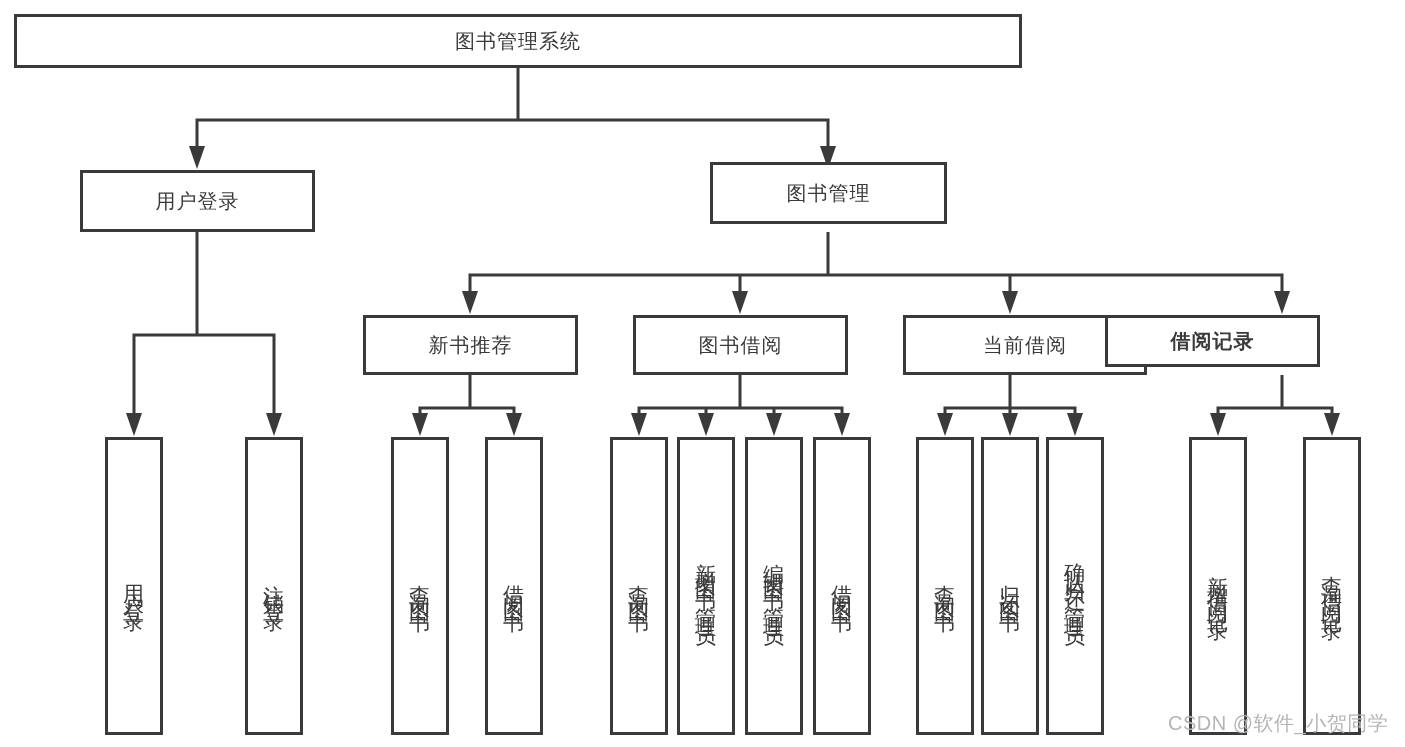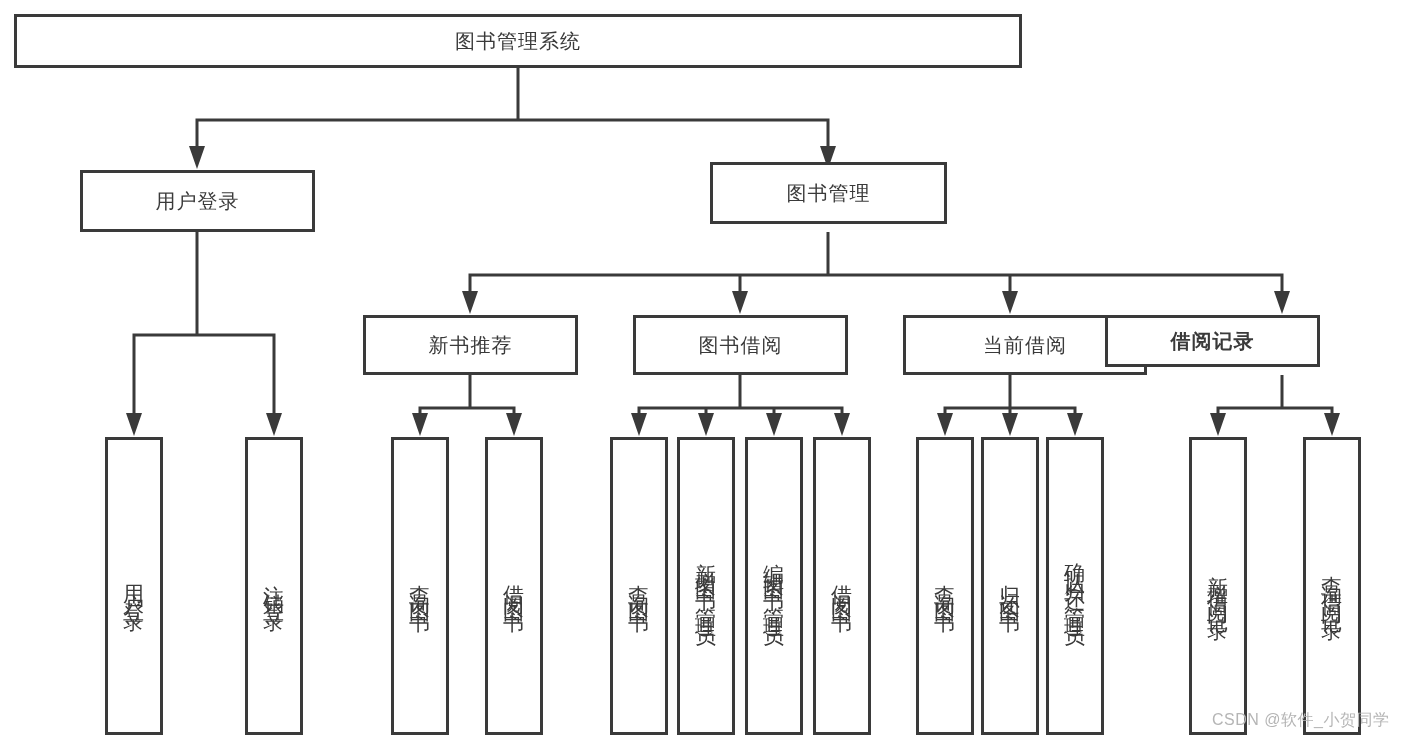--- a/index.html
+++ b/index.html
@@ -30,23 +30,23 @@
   }
   .node.vertical {
     writing-mode: vertical-rl;
     text-orientation: mixed;
     font-size: 21px;
     letter-spacing: 9px;
     line-height: 1;
   }
   .watermark {
     position: absolute;
-    left: 1212px;
+    left: 1168px;
     top: 710px;
-    font-size: 16px;
+    font-size: 20px;
     letter-spacing: 0.5px;
     color: var(--watermark, #b5b5b5);
     white-space: nowrap;
     z-index: 5;
   }
 </style>
 </head>
 <body>
 
 <div class="stage" id="stage" style="--line: #3a3a3a; --text: #3a3a3a; --bg: #ffffff; --watermark: #b5b5b5;">

